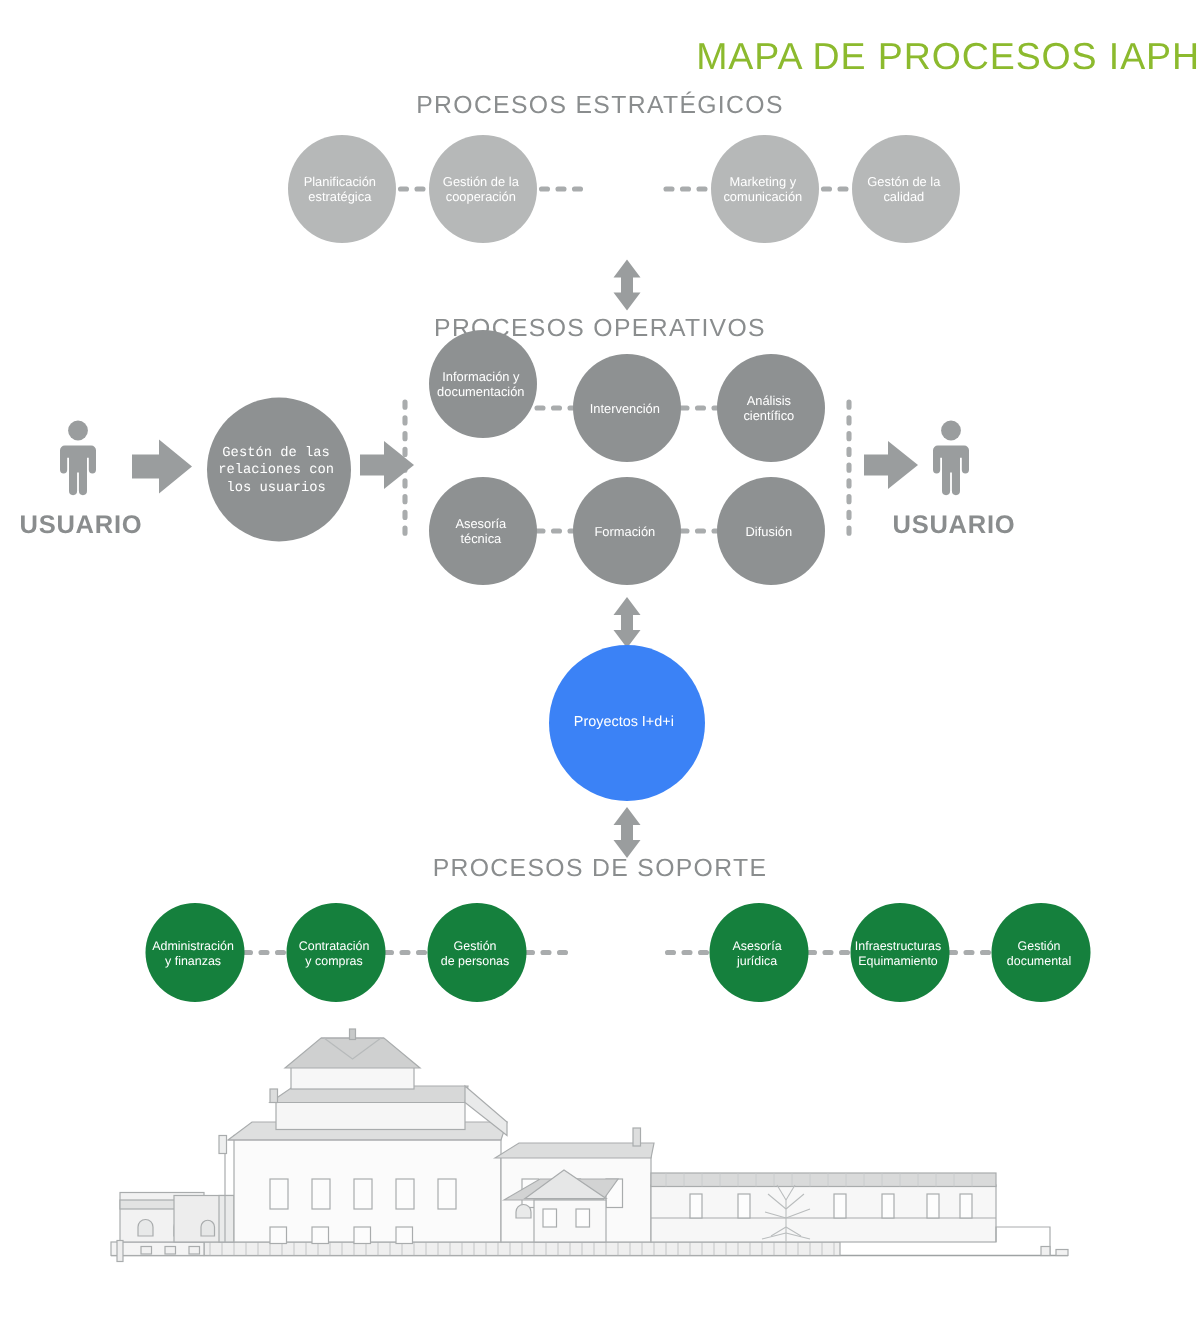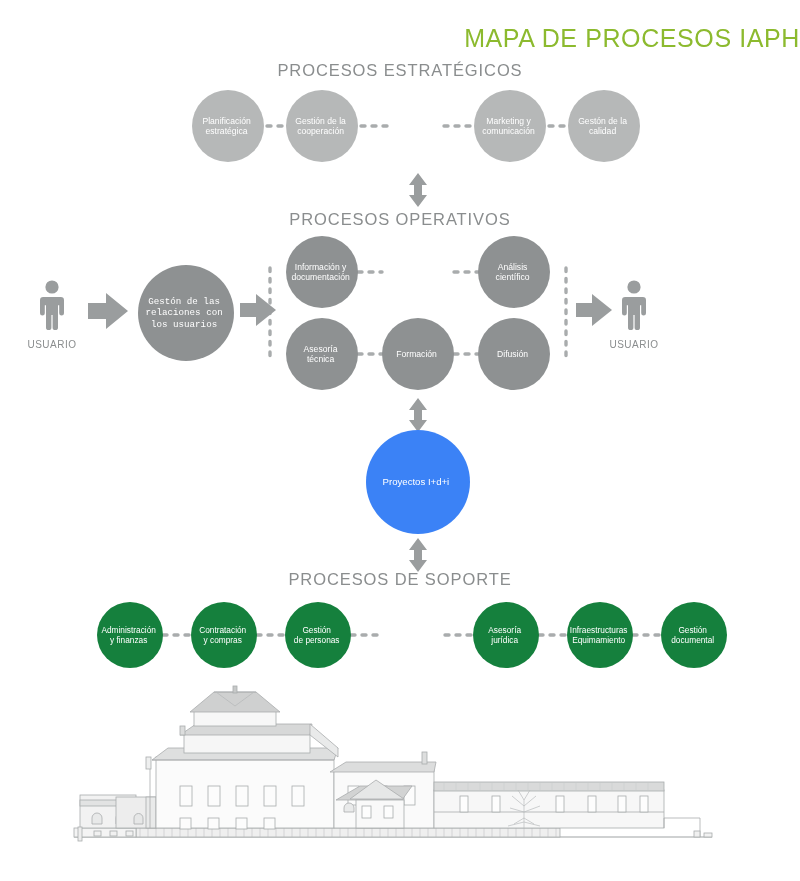--- a/index.html
+++ b/index.html
@@ -94,24 +94,25 @@
   }
 
   
   .user-block {
     position: absolute;
     width: 78px;
     text-align: center;
     z-index: 3;
   }
   .user-block .user-label {
-    font-size: 10px;
+    font-size: 17px;
     color: #8a8d8e;
     letter-spacing: 0.5px;
     margin-top: 4px;
+    font-weight: bold;
   }
   #user-left  { left: 13px;  top: 279px; }
   #user-right { left: 595px; top: 279px; }
 
   
   #arrows, #dotted, #building {
     position: absolute;
     left: 0; top: 0;
     pointer-events: none;
   }
@@ -171,23 +172,26 @@
   </div>
   <div class="circle c-strategic" style="left:474px; top:90px;">
     <span class="lbl">Marketing y
 comunicación</span>
   </div>
   <div class="circle c-strategic" style="left:568px; top:90px;">
     <span class="lbl">Gestón de la
 calidad</span>
   </div>
 
-  <div class="circle c-operative" style="left:286px; top:236px;">
+  <div class="circle c-operative" style="left:286px; top:220px;">
     <span class="lbl">Información y
 documentación</span>
+  </div>
+  <div class="circle c-operative" style="left:382px; top:236px;">
+    <span class="lbl">Intervención</span>
   </div>
   <div class="circle c-operative" style="left:478px; top:236px;">
     <span class="lbl">Análisis
 científico</span>
   </div>
   <div class="circle c-operative" style="left:286px; top:318px;">
     <span class="lbl">Asesoría
 técnica</span>
   </div>
   <div class="circle c-operative" style="left:382px; top:318px;">

